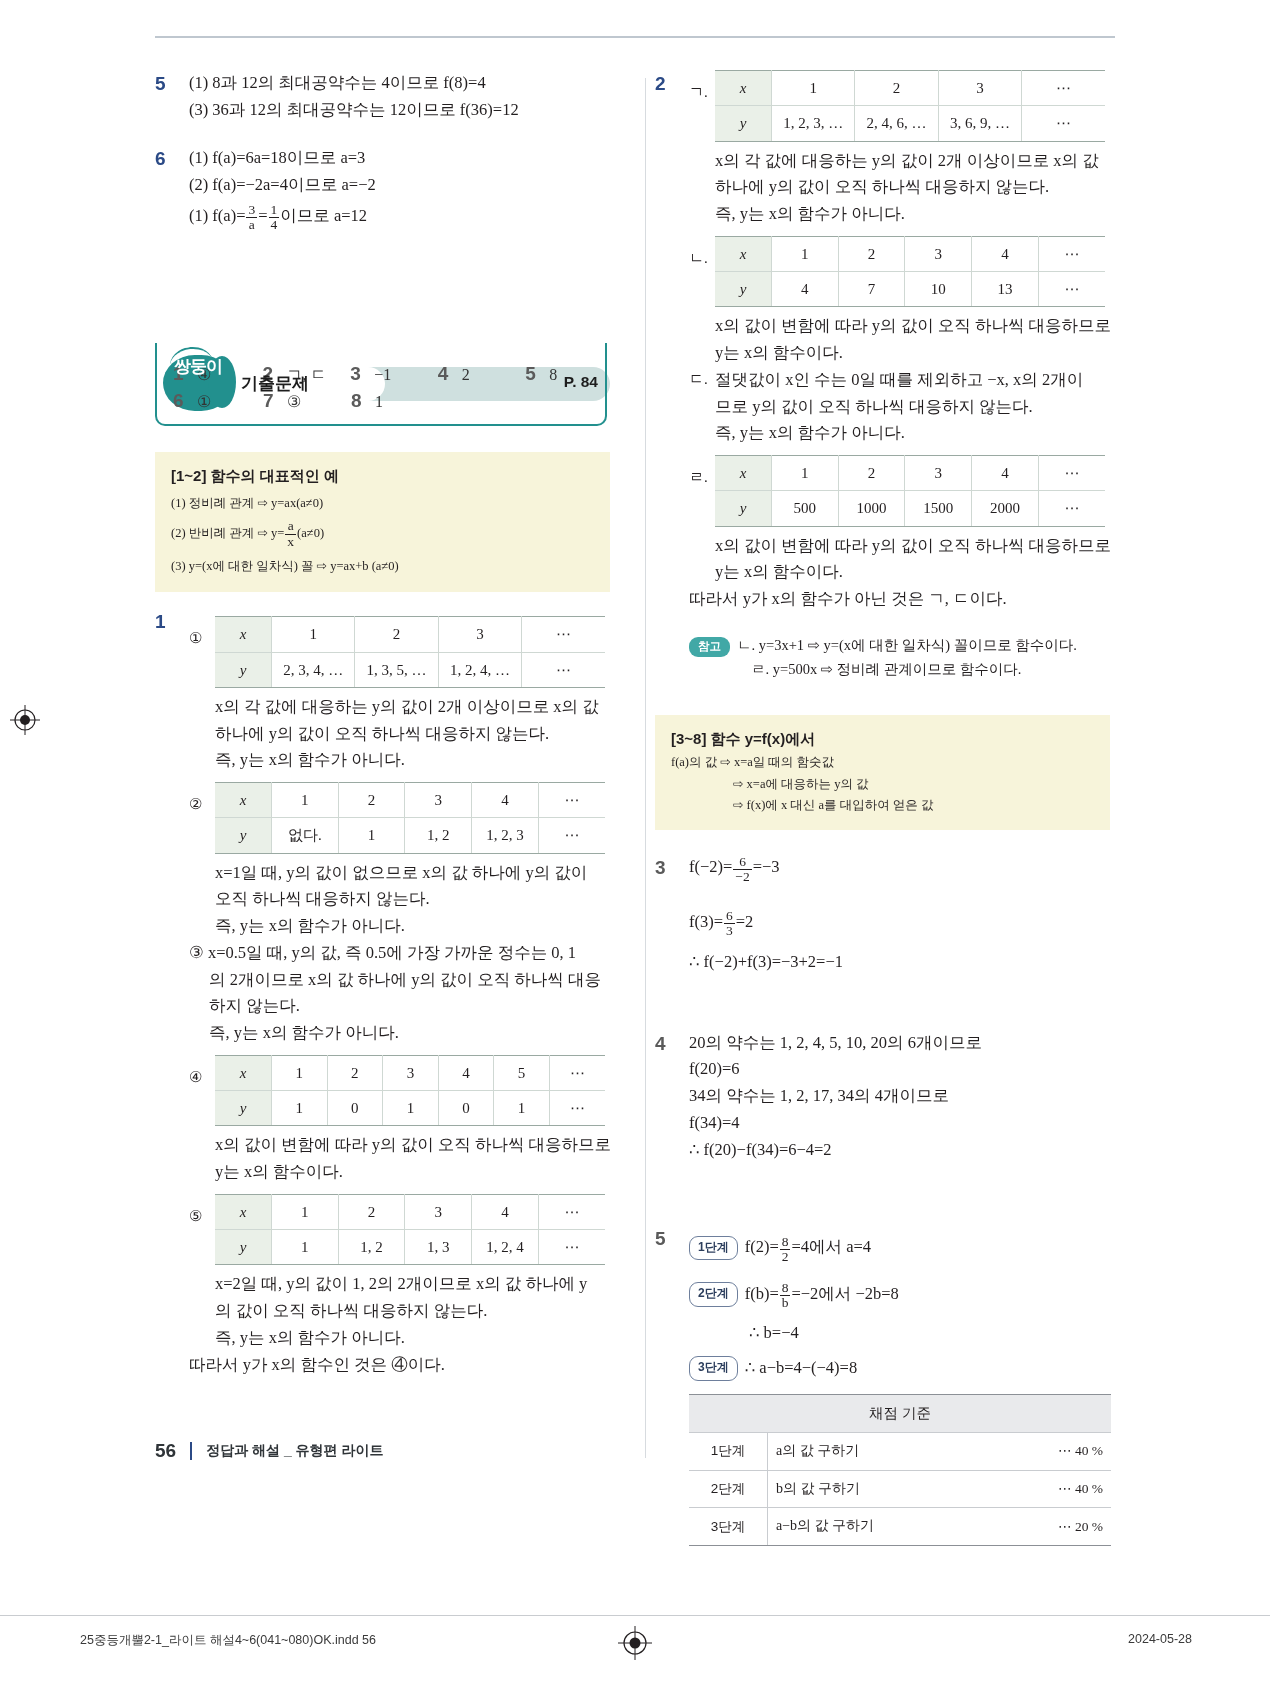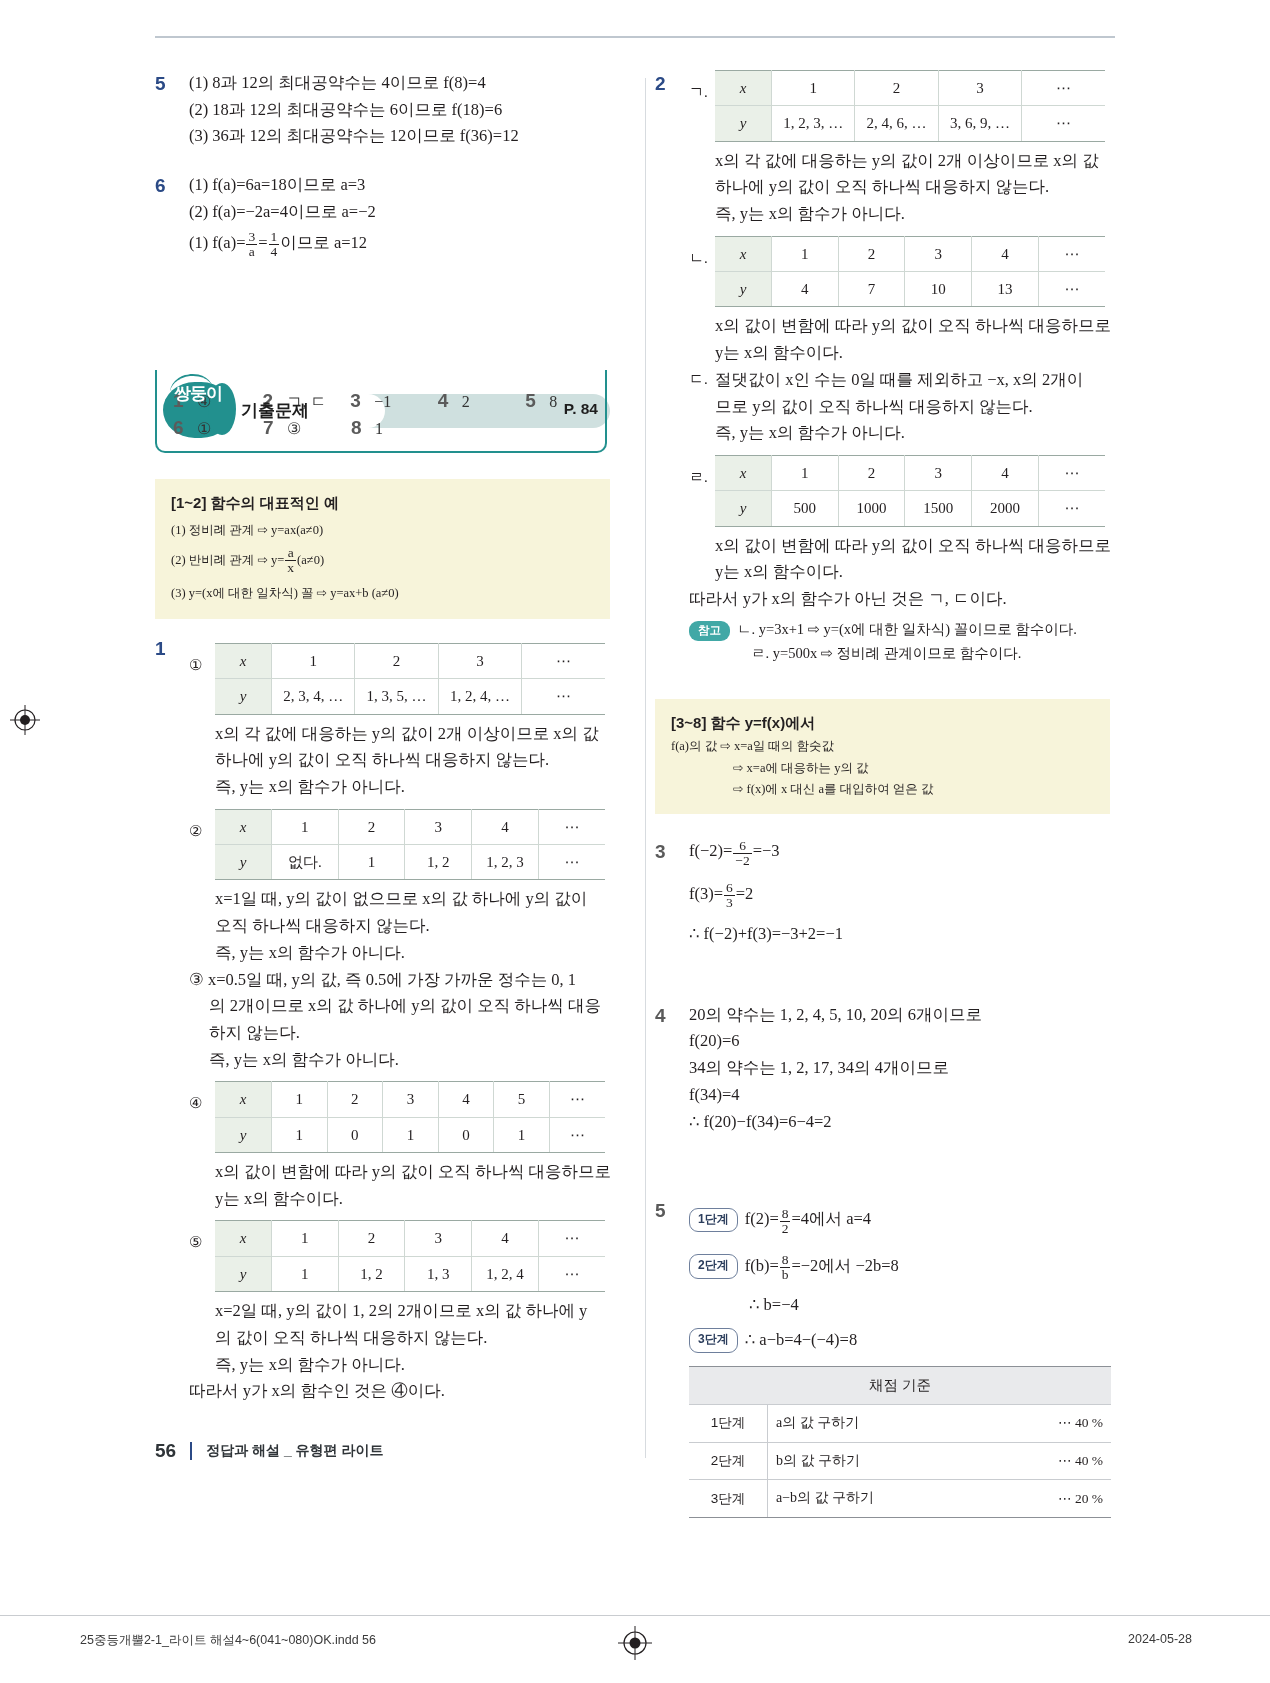--- a/index.html
+++ b/index.html
@@ -136,21 +136,21 @@
     border:1px solid #cfd8d3; text-align:center; padding:5px 2px;
     height:19px; background:#ffffff;
   }
   table.xy td.hd{ background:#eaf0e8; width:52px; font-style:italic; }
   table.xy tr:first-child td{ border-top:1.6px solid #9aa9a2; }
   table.xy tr:last-child td{ border-bottom:1.6px solid #9aa9a2; }
   table.xy td:first-child{ border-left:none; }
   table.xy td:last-child{ border-right:none; }
 
   
-  .note{ display:flex; margin-top:4px; font-size:14.5px; line-height:1.66; }
+  .note{ display:flex; margin-top:20px; font-size:14.5px; line-height:1.66; }
   .note-badge{
     flex:0 0 auto; margin-right:7px; margin-top:4px;
     background:#41a8a6; color:#fff; border-radius:9px;
     font-family:"Liberation Sans", sans-serif; font-weight:bold; font-size:11.5px;
     padding:2px 9px 3px 9px; height:15px; line-height:15px;
   }
 
   
   .step-chip{
     display:inline-block; border:1px solid #6e7f9c; border-radius:9px;
@@ -225,21 +225,20 @@
     <line x1="0" y1="15" x2="30" y2="15" stroke="#231f20" stroke-width="1"></line>
     <line x1="15" y1="0" x2="15" y2="30" stroke="#231f20" stroke-width="1"></line>
   </svg>
 
   <div class="col col-left">
 
     <div class="prob">
       <div class="prob-num">5</div>
       <div class="prob-body">
         <div class="ln">(1) 8과 12의 최대공약수는 4이므로 f(8)=4</div>
-        <div class="ln">(2) 18과 12의 최대공약수는 6이므로 f(18)=6</div>
         <div class="ln">(3) 36과 12의 최대공약수는 12이므로 f(36)=12</div>
       </div>
     </div>
 
     <div class="sp-md"></div>
 
     <div class="prob">
       <div class="prob-num">6</div>
       <div class="prob-body">
         <div class="ln">(1) f(a)=6a=18이므로 a=3</div>
@@ -558,21 +557,21 @@
     <div class="keybox" style="margin-top:34px;">
       <div class="hd">[3~8]  함수 y=f(x)에서</div>
       <div class="sub">f(a)의 값 ⇨ x=a일 때의 함숫값</div>
       <div class="sub" style="padding-left:62px;">⇨ x=a에 대응하는 y의 값</div>
       <div class="sub" style="padding-left:62px;">⇨ f(x)에 x 대신 a를 대입하여 얻은 값</div>
     </div>
 
     <div class="prob" style="margin-top:24px;">
       <div class="prob-num gray">3</div>
       <div class="prob-body">
-        <div class="ln" style="margin-bottom:12px;">
+        <div class="ln" style="margin-bottom:24px;">
           <span>f(−2)=</span><span class="frac"><span class="n">6</span><span class="d">−2</span></span><span>=−3</span>
         </div>
         <div class="ln" style="margin-bottom:10px;">
           <span>f(3)=</span><span class="frac"><span class="n">6</span><span class="d">3</span></span><span>=2</span>
         </div>
         <div class="ln">∴ f(−2)+f(3)=−3+2=−1</div>
       </div>
     </div>
 
     <div class="sp-lg"></div>

